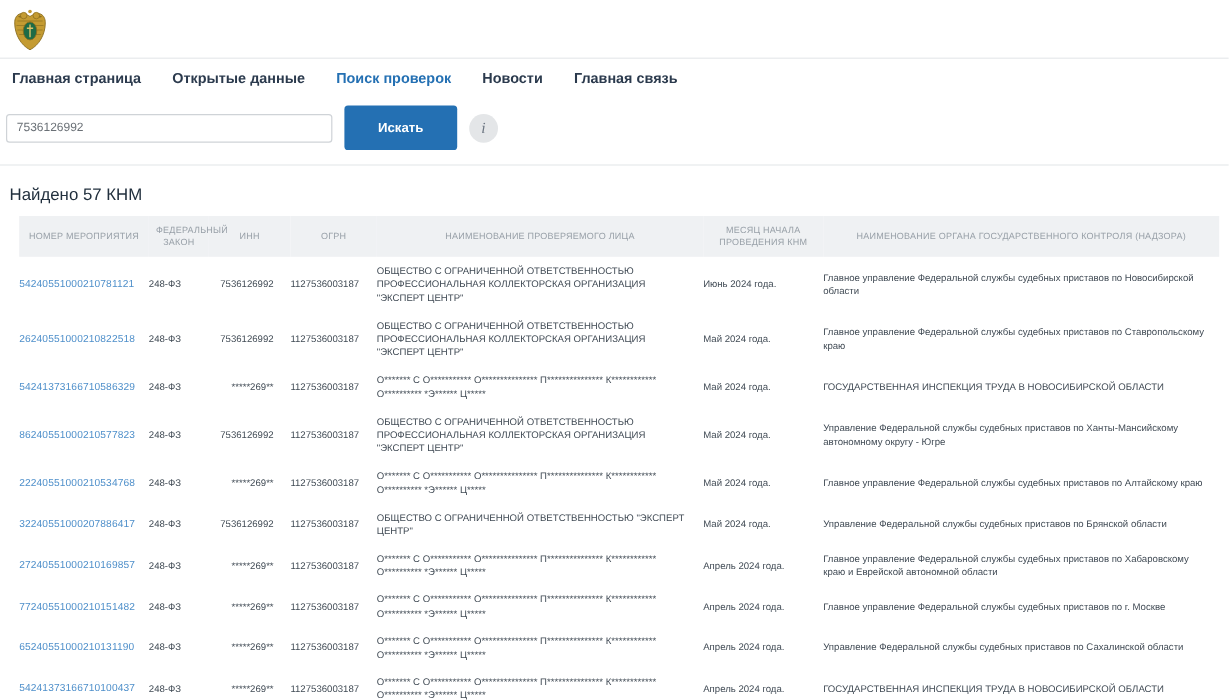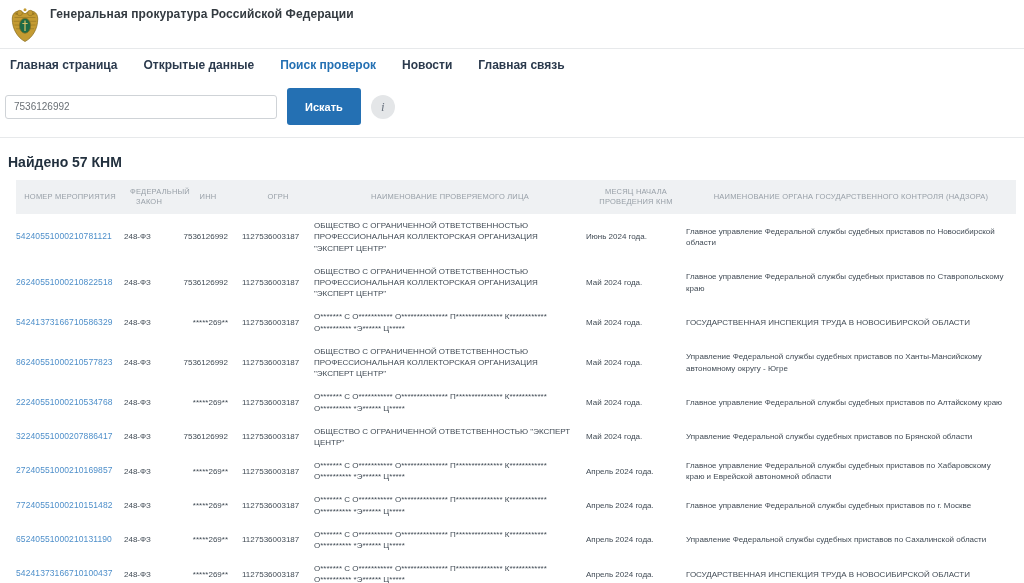--- a/index.html
+++ b/index.html
@@ -18,29 +18,29 @@
   
   .nav { display:flex; gap:26px; padding:9px 23px 10px 10px; }
   .nav-item { font-size:12px; font-weight:bold; color:#2b3a4d; cursor:pointer; white-space:nowrap; }
   .nav-item.active { color:#2470b3;text-align:center; }
 
   
   .search-row { display:flex; align-items:center; gap:10px; padding:6px 10px 12px 5px; }
   .search-input { width:272px; height:24px; border:1px solid #cfd3d7; border-radius:3px;
                   padding:0 8px; font-size:10px; color:#6a7076; outline:none;
                   font-family:"Liberation Sans", sans-serif; }
-  .search-btn { height:37px; padding:0 18px; background:#2470b3; color:#fff; border:none;
+  .search-btn { height:37px; padding:0 28px; background:#2470b3; color:#fff; border:none;
                 border-radius:3px; font-size:11px; font-weight:bold; cursor:pointer;
                 font-family:"Liberation Sans", sans-serif; }
   .info-icon { width:24px; height:24px; border-radius:50%; background:#e4e6e8; color:#6b7480;
                display:flex; align-items:center; justify-content:center; cursor:pointer;
                font-family:"Liberation Serif", serif; font-style:italic; font-size:13px; }
 
   
-  .found { font-size:14px; font-weight:bold; color:#22303e; margin:16px 0 10px 8px; }
+  .found { font-size:14px; font-weight:normal; color:#22303e; margin:16px 0 10px 8px; }
 
   table { border-collapse:collapse; table-layout:fixed; width:1000px; margin-left:16px; }
   thead th { background:#eff1f3; color:#98a0a8; font-size:7.5px; font-weight:normal;
              text-align:center; vertical-align:middle; padding:7px 6px; line-height:1.35;
              letter-spacing:.2px; }
   tbody td { font-size:8px; line-height:1.4; padding:6px 10px 6px 0; vertical-align:middle;
              color:#414b55; word-wrap:break-word; }
   td.c-number a { color:#4e8fca; text-decoration:none; font-size:8.5px; letter-spacing:.1px; cursor:pointer; }
   td.c-inn { text-align:right; padding-right:14px; }
   td.c-name { text-transform:none; }
@@ -56,21 +56,20 @@
     <path d="M20 9 C10 2 3 7 3 16 C3 29 10 41 20 46 C30 41 37 29 37 16 C37 7 30 2 20 9 Z" fill="#c49b32" stroke="#8a6d1f" stroke-width="1"></path>
     <circle cx="13" cy="8" r="3.6" fill="#c49b32" stroke="#8a6d1f" stroke-width=".8"></circle>
     <circle cx="27" cy="8" r="3.6" fill="#c49b32" stroke="#8a6d1f" stroke-width=".8"></circle>
     <path d="M9.6 8 L6.2 9.4 L9.8 10.4 Z" fill="#8a6d1f"></path>
     <path d="M30.4 8 L33.8 9.4 L30.2 10.4 Z" fill="#8a6d1f"></path>
     <path d="M6 14 L34 14 M5 19 L35 19 M6 24 L34 24 M8 29 L32 29" stroke="#8a6d1f" stroke-width=".7" fill="none"></path>
     <ellipse cx="20" cy="25" rx="7.5" ry="10" fill="#1e6b46" stroke="#8a6d1f" stroke-width="1"></ellipse>
     <path d="M20 18 L20 32 M16.5 22 L23.5 22" stroke="#d8c169" stroke-width="1.6" fill="none"></path>
   </svg>
   <div class="titles">
-    <div class="org-title">Генеральная прокуратура Российской Федерации</div>
   </div>
 </div>
 
 <hr class="hdiv">
 
 <div class="nav">
   <span class="nav-item">Главная страница</span>
   <span class="nav-item">Открытые данные</span>
   <span class="nav-item active">Поиск проверок</span>
   <span class="nav-item">Новости</span>

